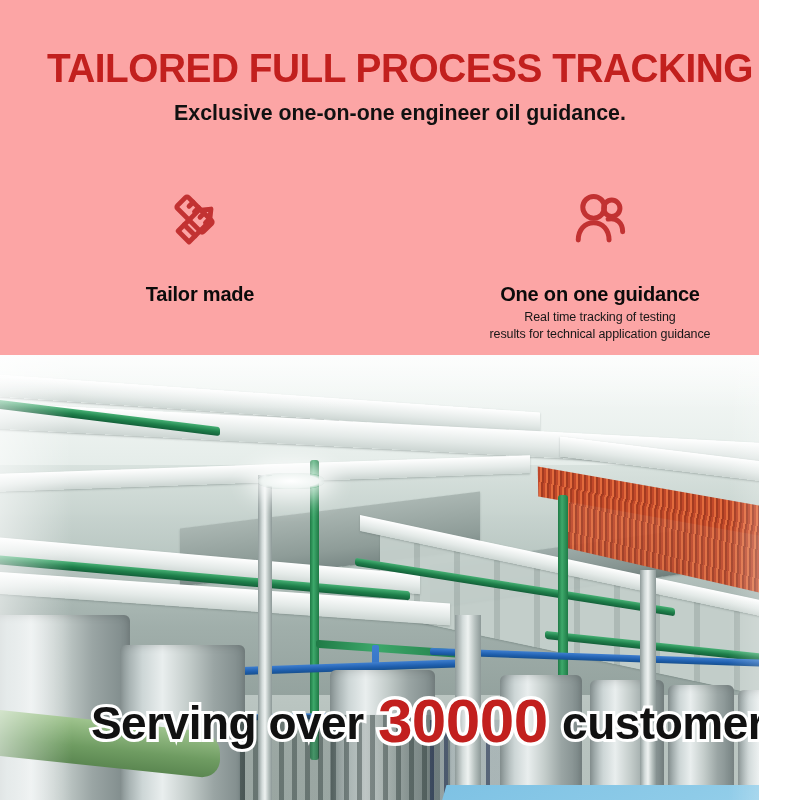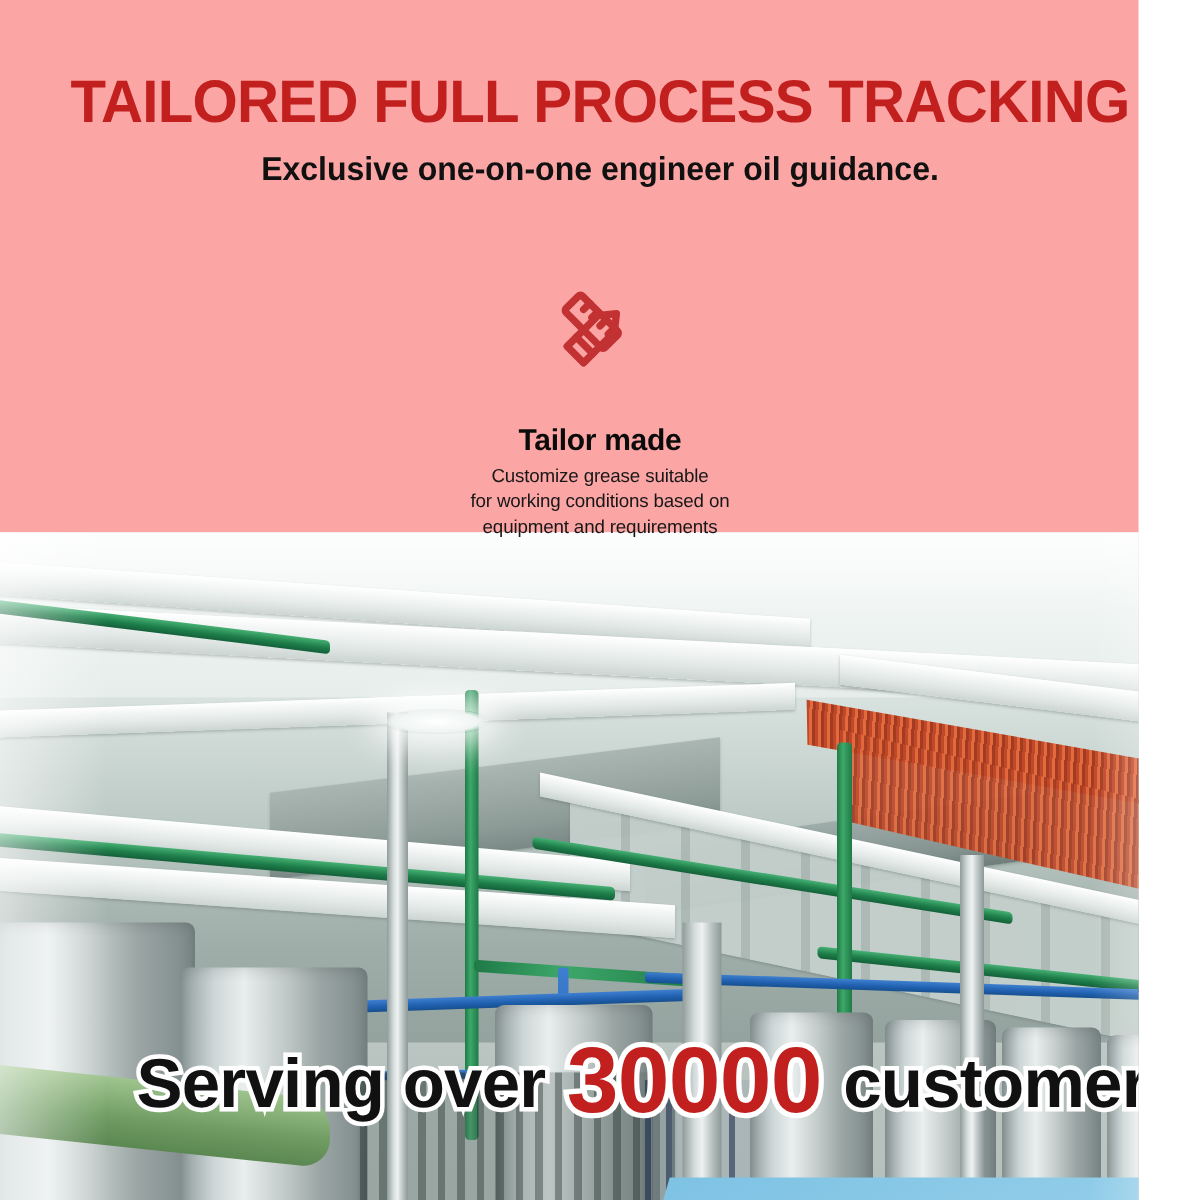--- a/index.html
+++ b/index.html
@@ -112,26 +112,36 @@
               <rect x="5" y="24" width="38" height="16" rx="2"></rect>
               <path d="M14 24v6M22 24v6M30 24v6M38 24v6"></path>
             </g>
             <g transform="rotate(-45 32 32)">
               <path d="M8 24h30l10 8-10 8H8z"></path>
               <path d="M17 24v16"></path>
             </g>
           </svg>
         </div>
         <div class="feat-title">Tailor made</div>
-        <div class="feat-desc">Customize grease suitable
-for working conditions based on
-equipment and requirements</div>
       </div>
 
 
+      <div class="feature">
+        <div class="feat-icon">
+          <svg width="60" height="58" viewBox="0 0 64 64" fill="none" stroke="#c23232" stroke-width="5.5" stroke-linejoin="round" stroke-linecap="round">
+            <circle cx="45" cy="19" r="9"></circle>
+            <path d="M41 31 c9 -2 16 4 16 14"></path>
+            <circle cx="25" cy="18" r="12"></circle>
+            <path d="M8 54 c0 -11 7 -19 17 -19 s17 8 17 19"></path>
+          </svg>
+        </div>
+        <div class="feat-title">One on one guidance</div>
+        <div class="feat-desc">Real time tracking of testing
+results for technical application guidance</div>
+      </div>
 
     </div>
   </div>
 
   <div class="photo">
     <div class="photo-inner">
 
       <div class="ceiling"></div>
       <div class="backhall"></div>
 

